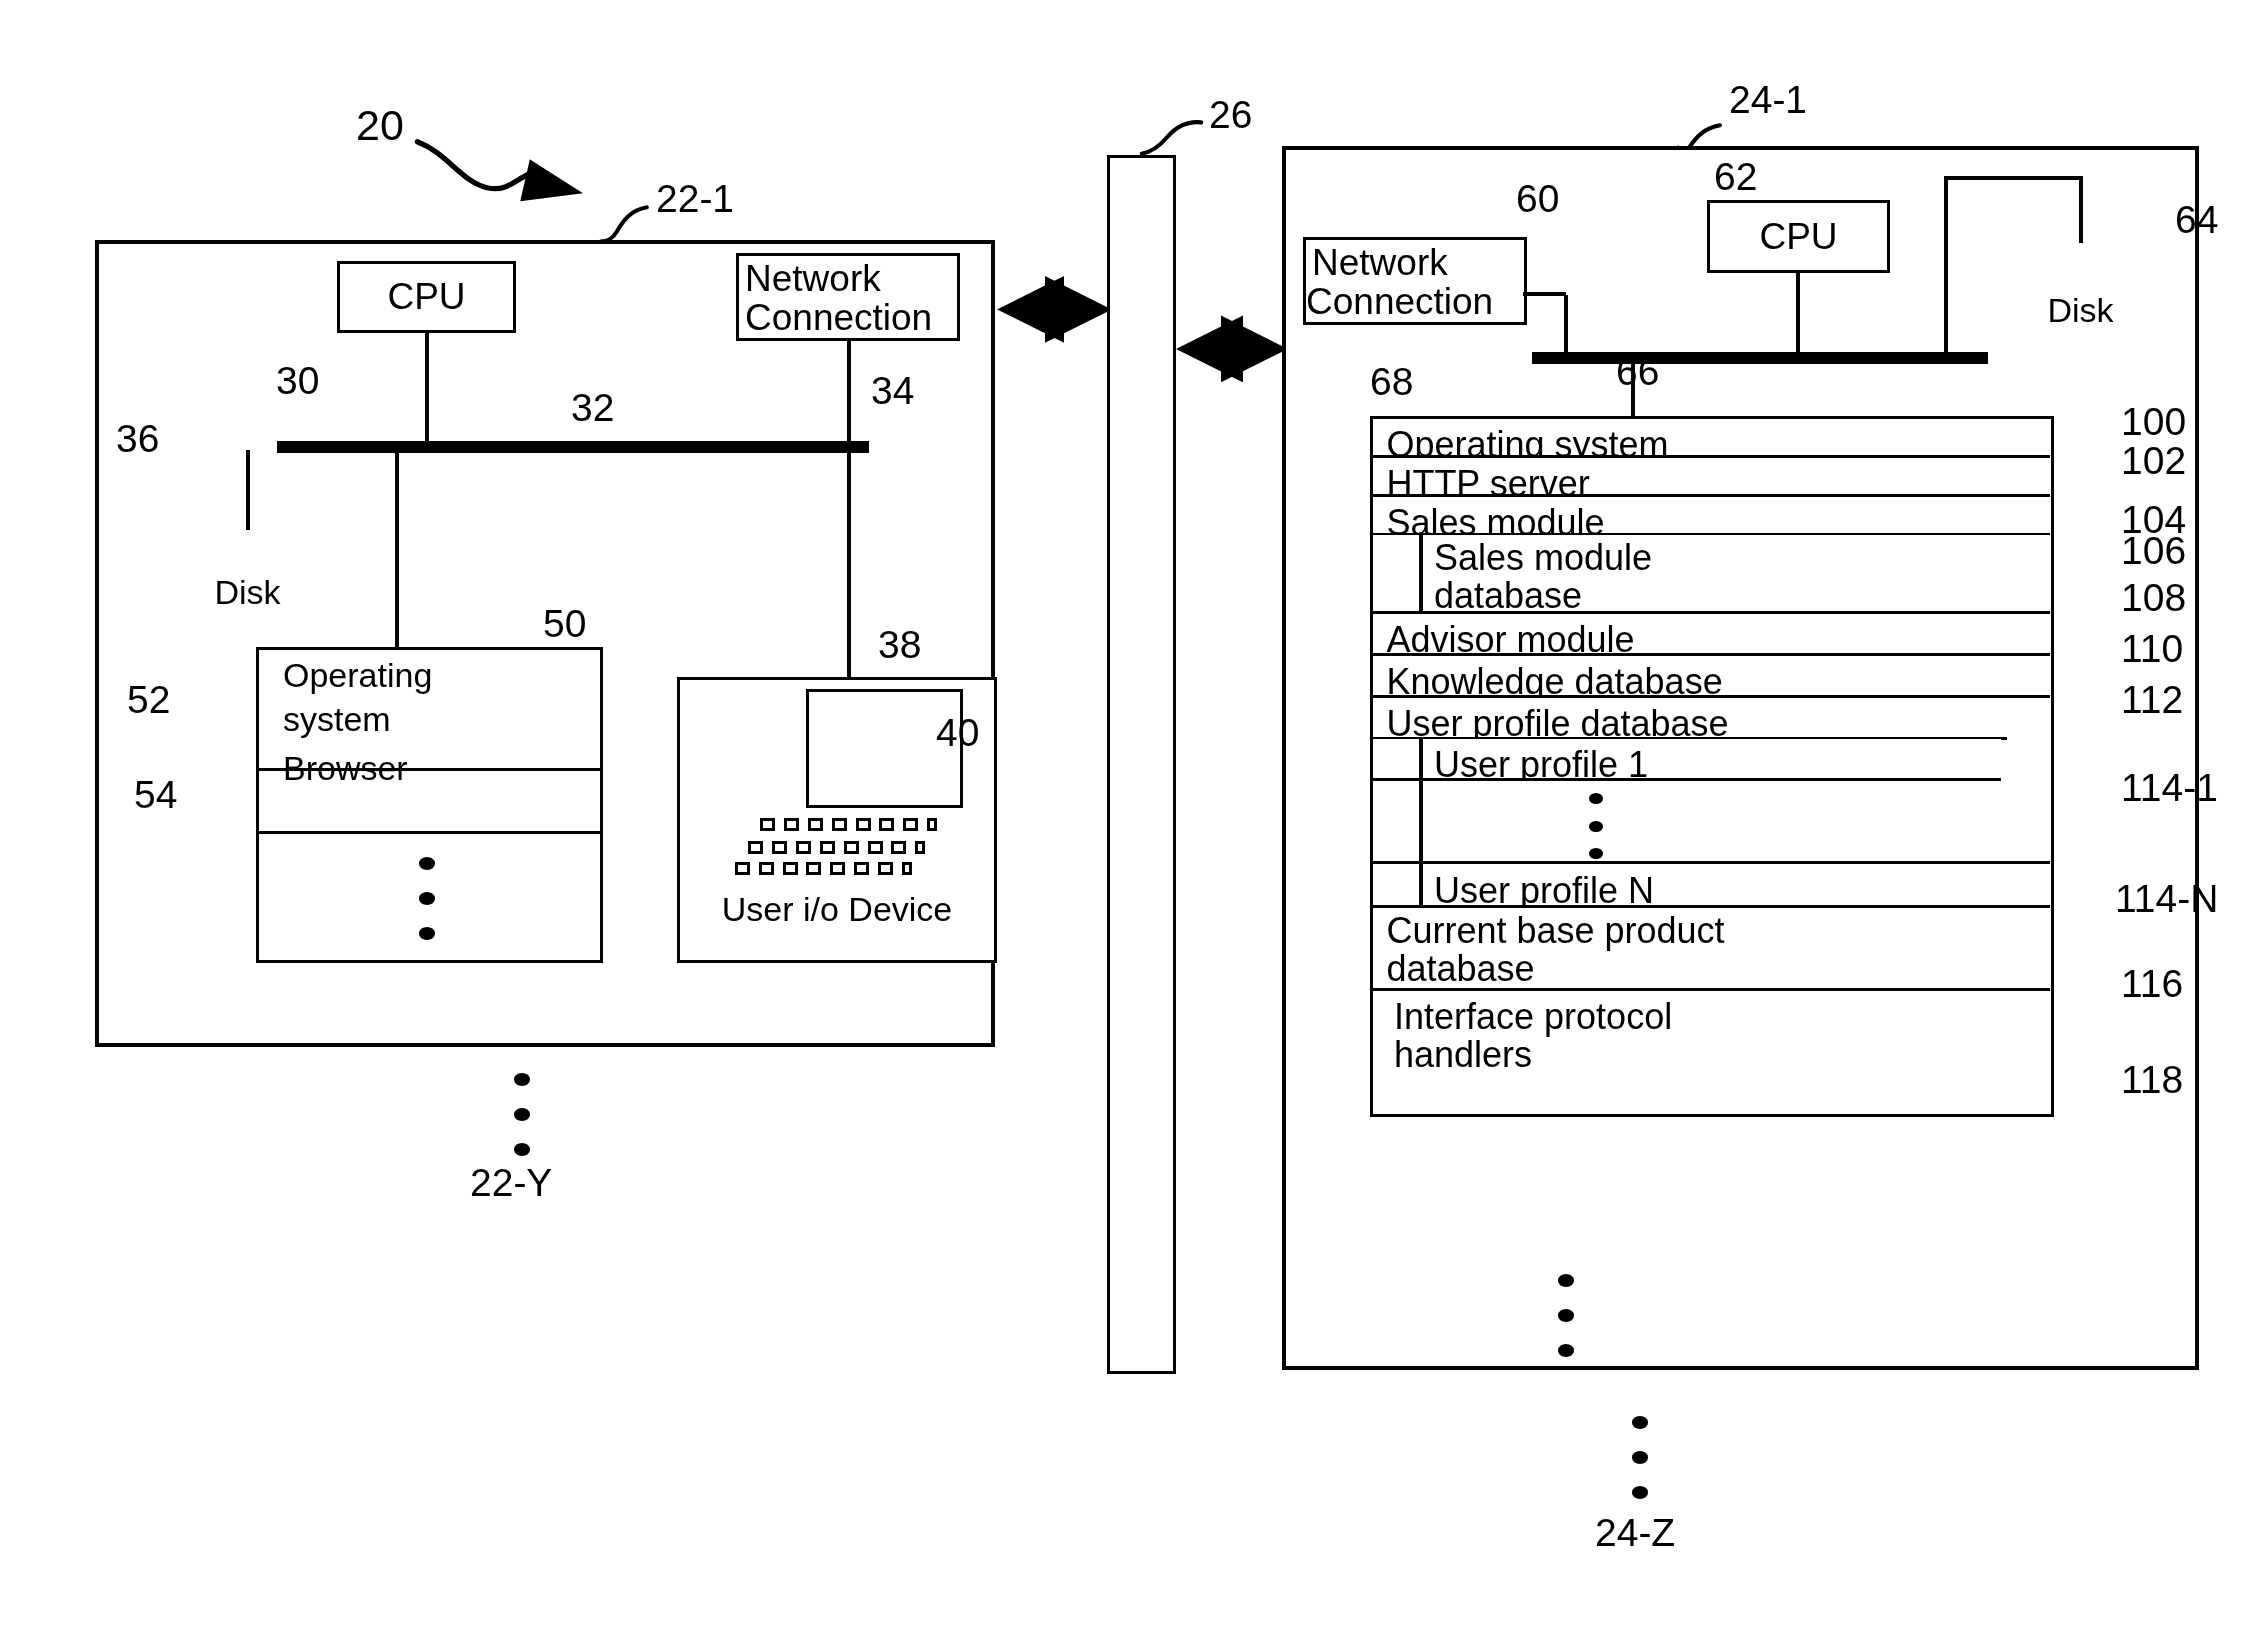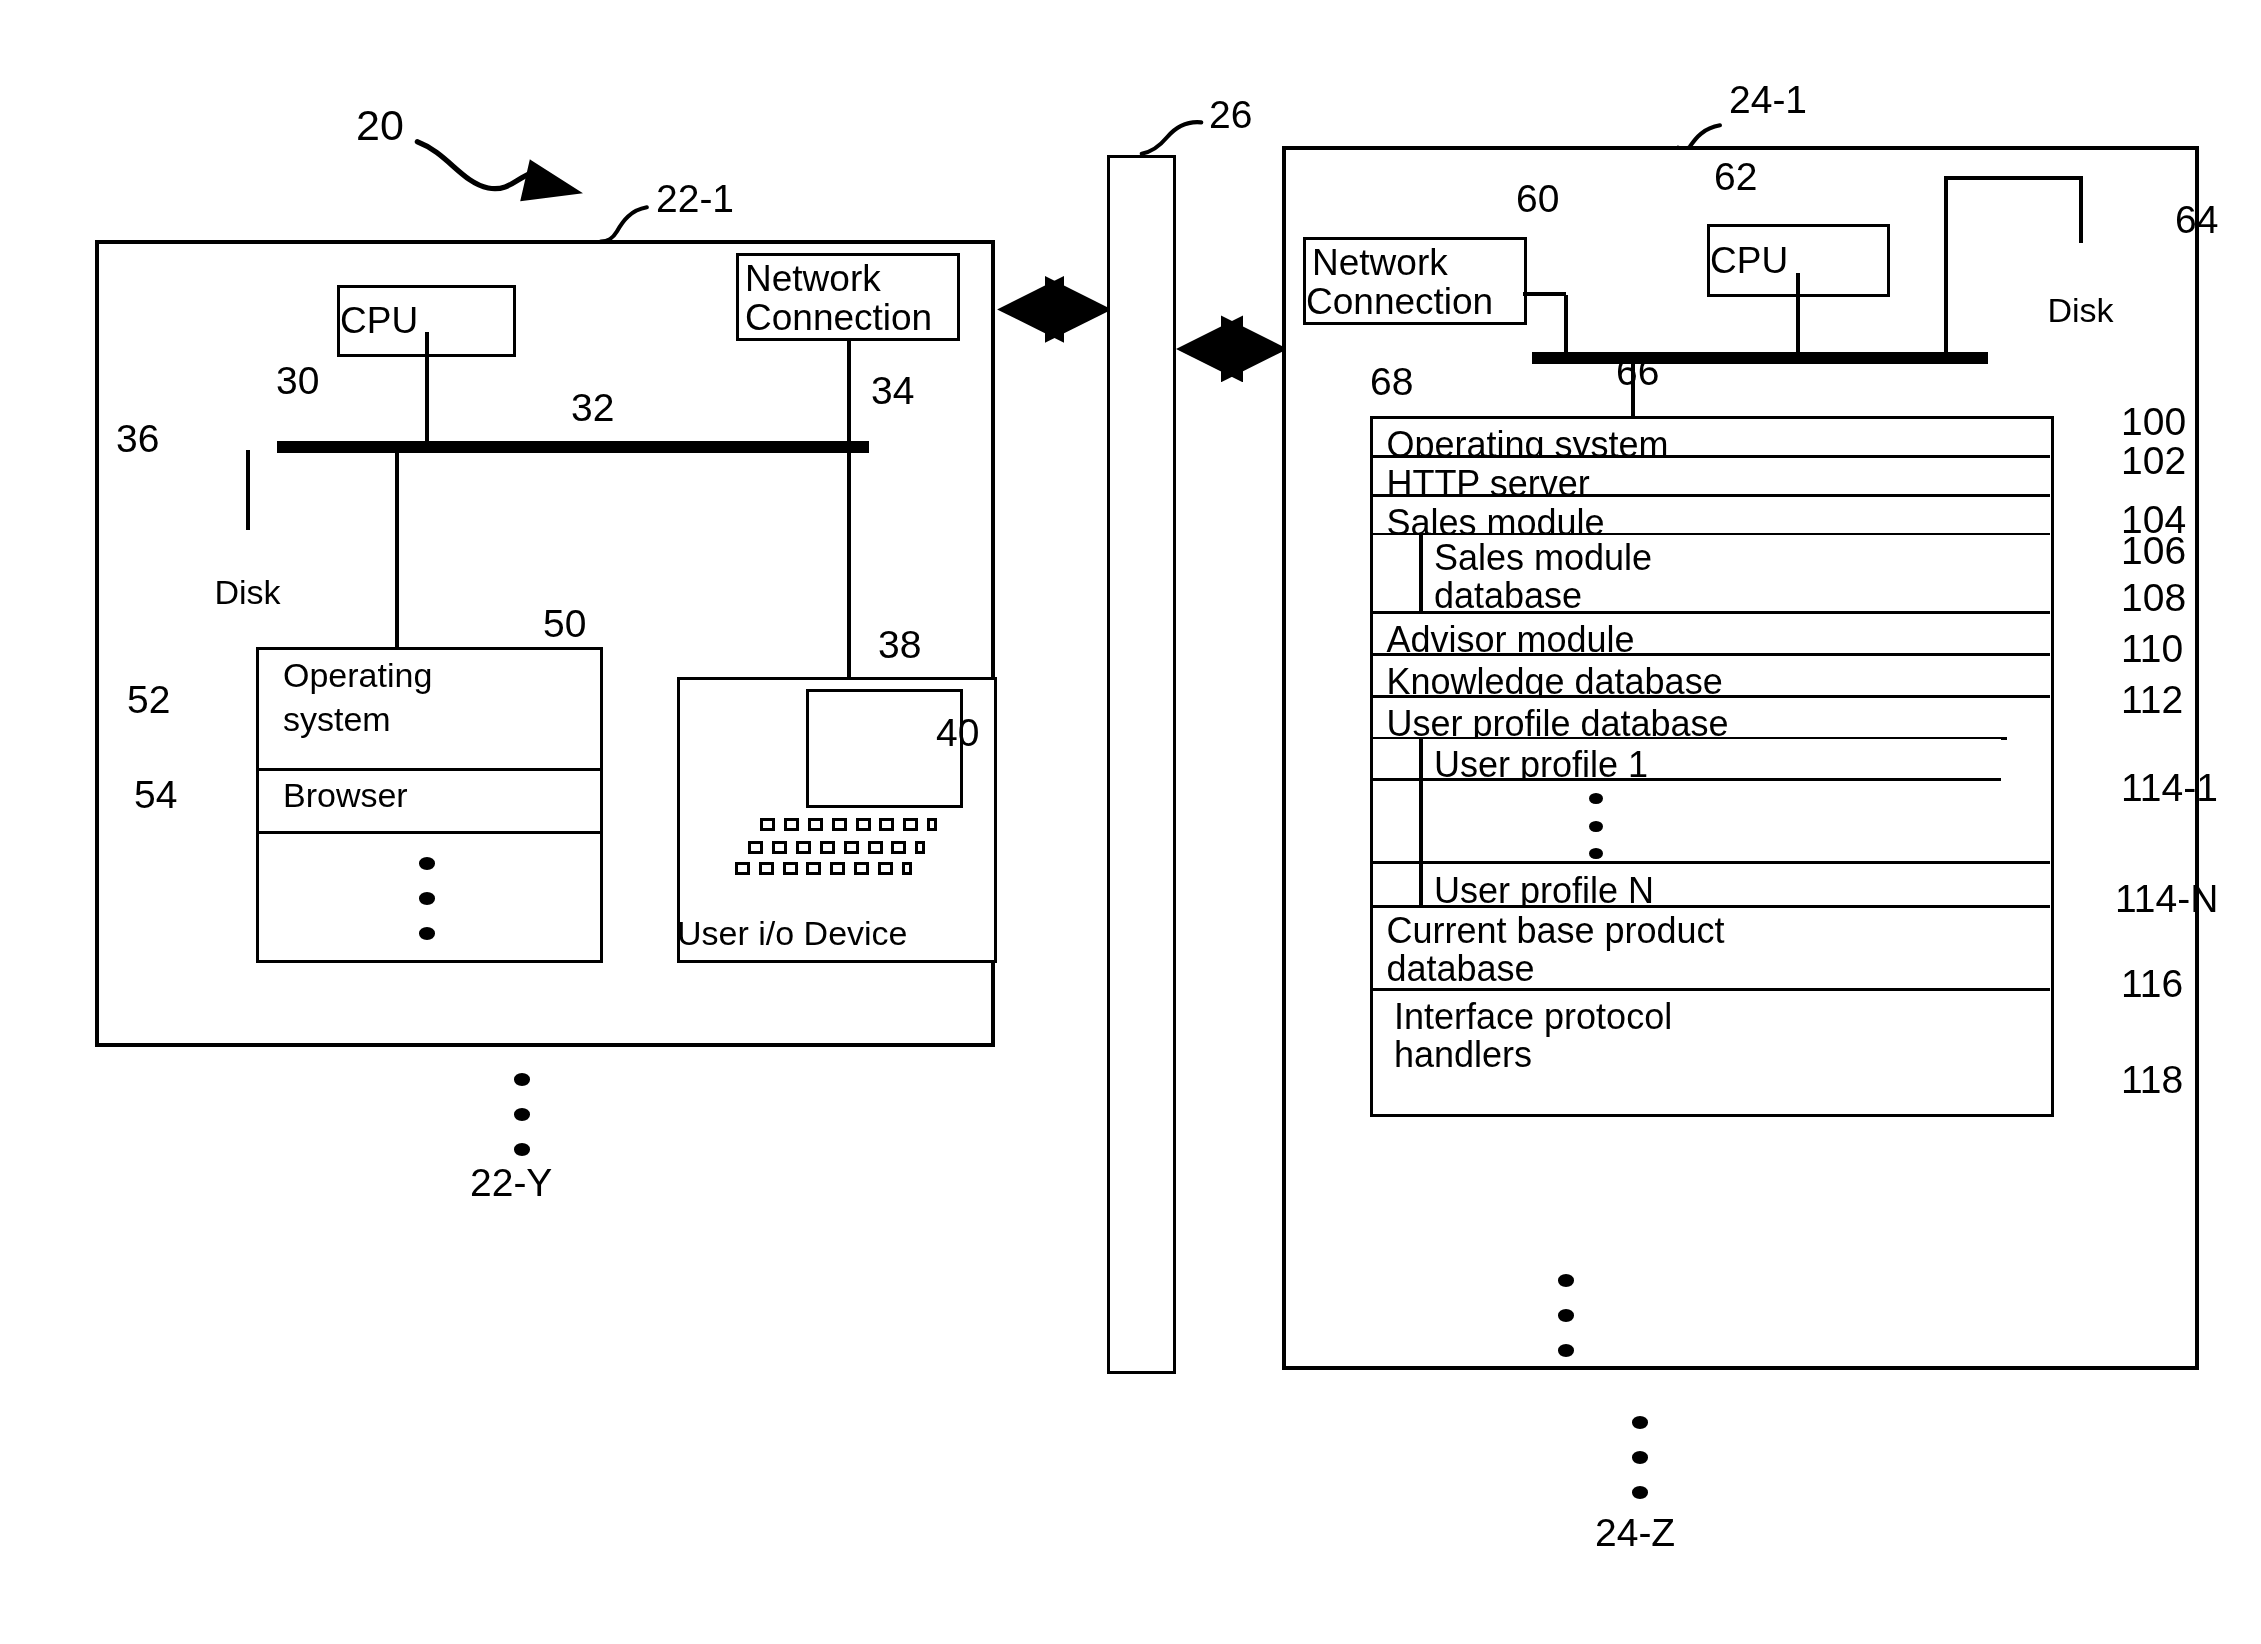--- a/index.html
+++ b/index.html
@@ -41,22 +41,22 @@
   .reflabel {
     position: absolute;
     font-size: 39px;
     line-height: 1;
     white-space: nowrap;
     color: #000;
   }
   .centered {
     display: flex;
     align-items: center;
+    justify-content: center;
     text-align: center;
-    margin-top: 24px;
   }
   .busbar {
     position: absolute;
     background: #000;
   }
   .wire {
     position: absolute;
     background: #000;
   }
   .vwire { width: 3.7px; }
@@ -250,21 +250,21 @@
   <div class="reflabel" style="left:543px; top:604px;">50</div>
 
   <div style="position:absolute; left:256px; top:647px; width:347px; height:124px;
               border-bottom:3.7px solid #000; box-sizing:border-box;"></div>
   <div class="label" style="left:283px; top:657px;">Operating</div>
   <div class="label" style="left:283px; top:701px;">system</div>
   <div class="reflabel" style="left:127px; top:680px;">52</div>
 
   <div style="position:absolute; left:256px; top:771px; width:347px; height:63px;
               border-bottom:3.7px solid #000; box-sizing:border-box;"></div>
-  <div class="label" style="left:283px; top:777px;text-align:right;">Browser</div>
+  <div class="label" style="left:283px; top:750px;text-align:right;">Browser</div>
   <div class="reflabel" style="left:134px; top:775px;">54</div>
 
   <div class="dots" style="left:419px; top:857px;">
     <i></i>
       <i></i>
       <i></i>
   </div>
 
   <div class="thinbox" style="left:677px; top:677px; width:320px; height:286px;"></div>
   <div class="thinbox" style="left:806px; top:689px; width:157px; height:119px;"></div>

